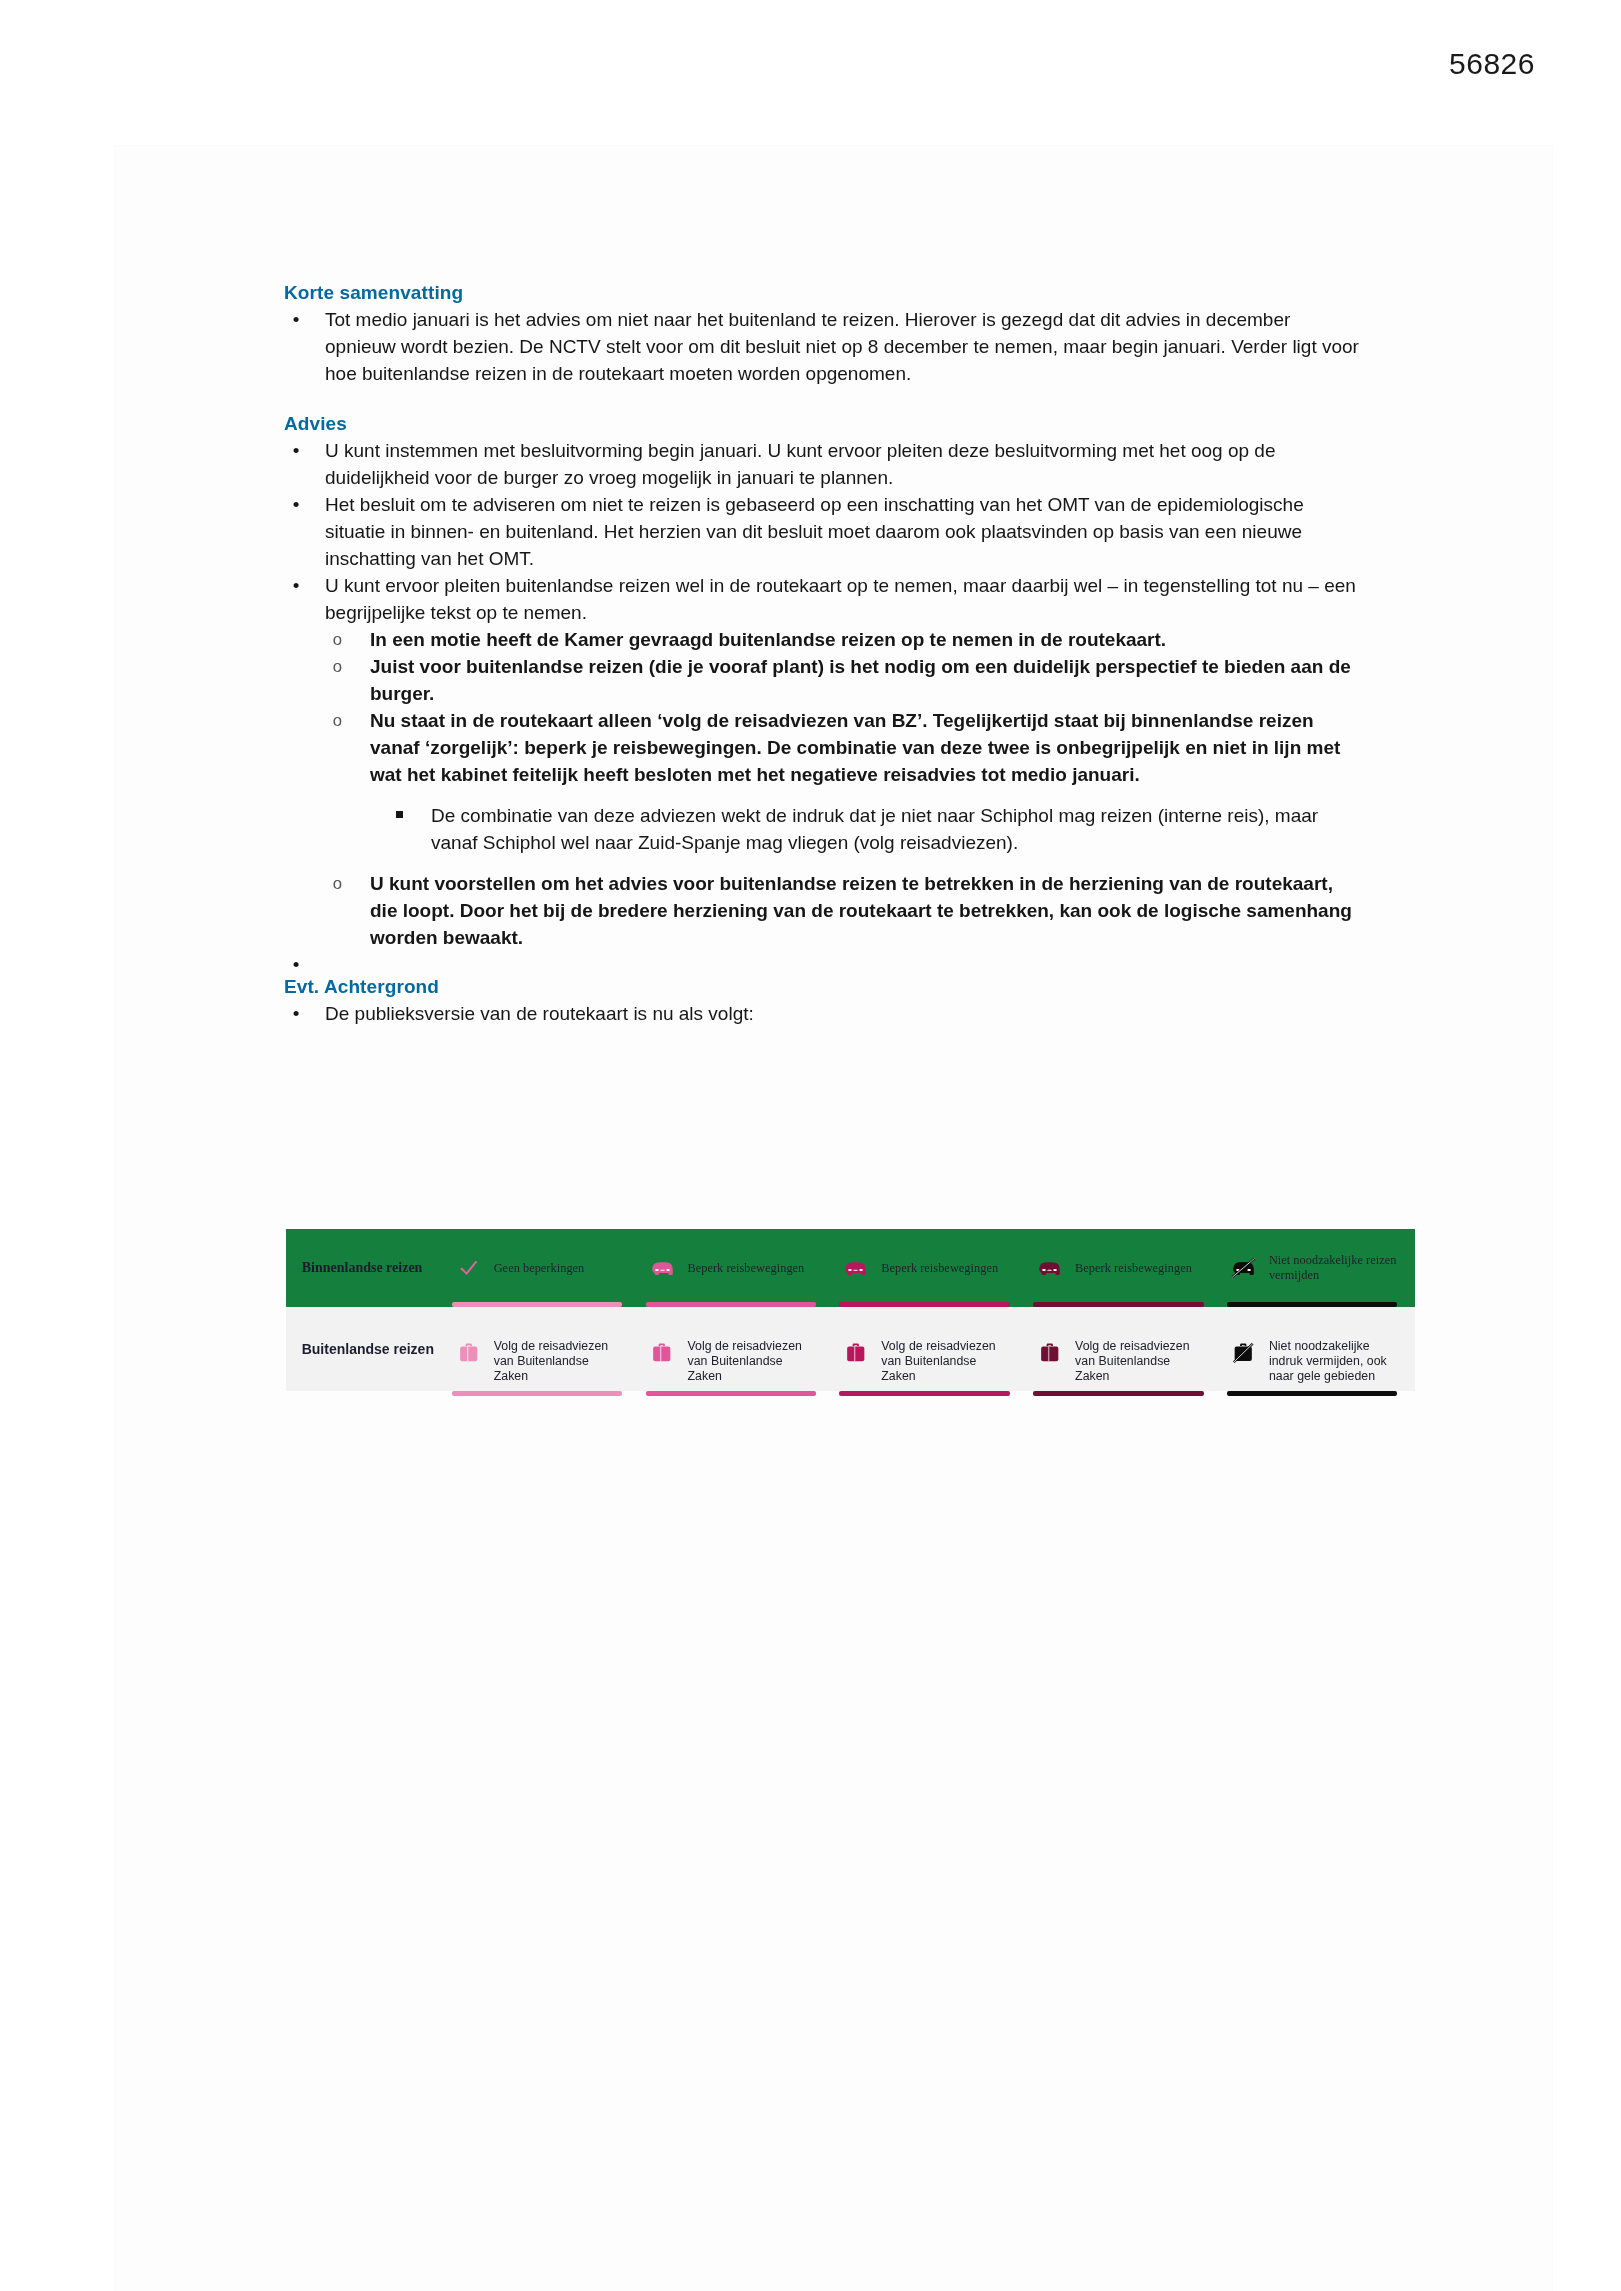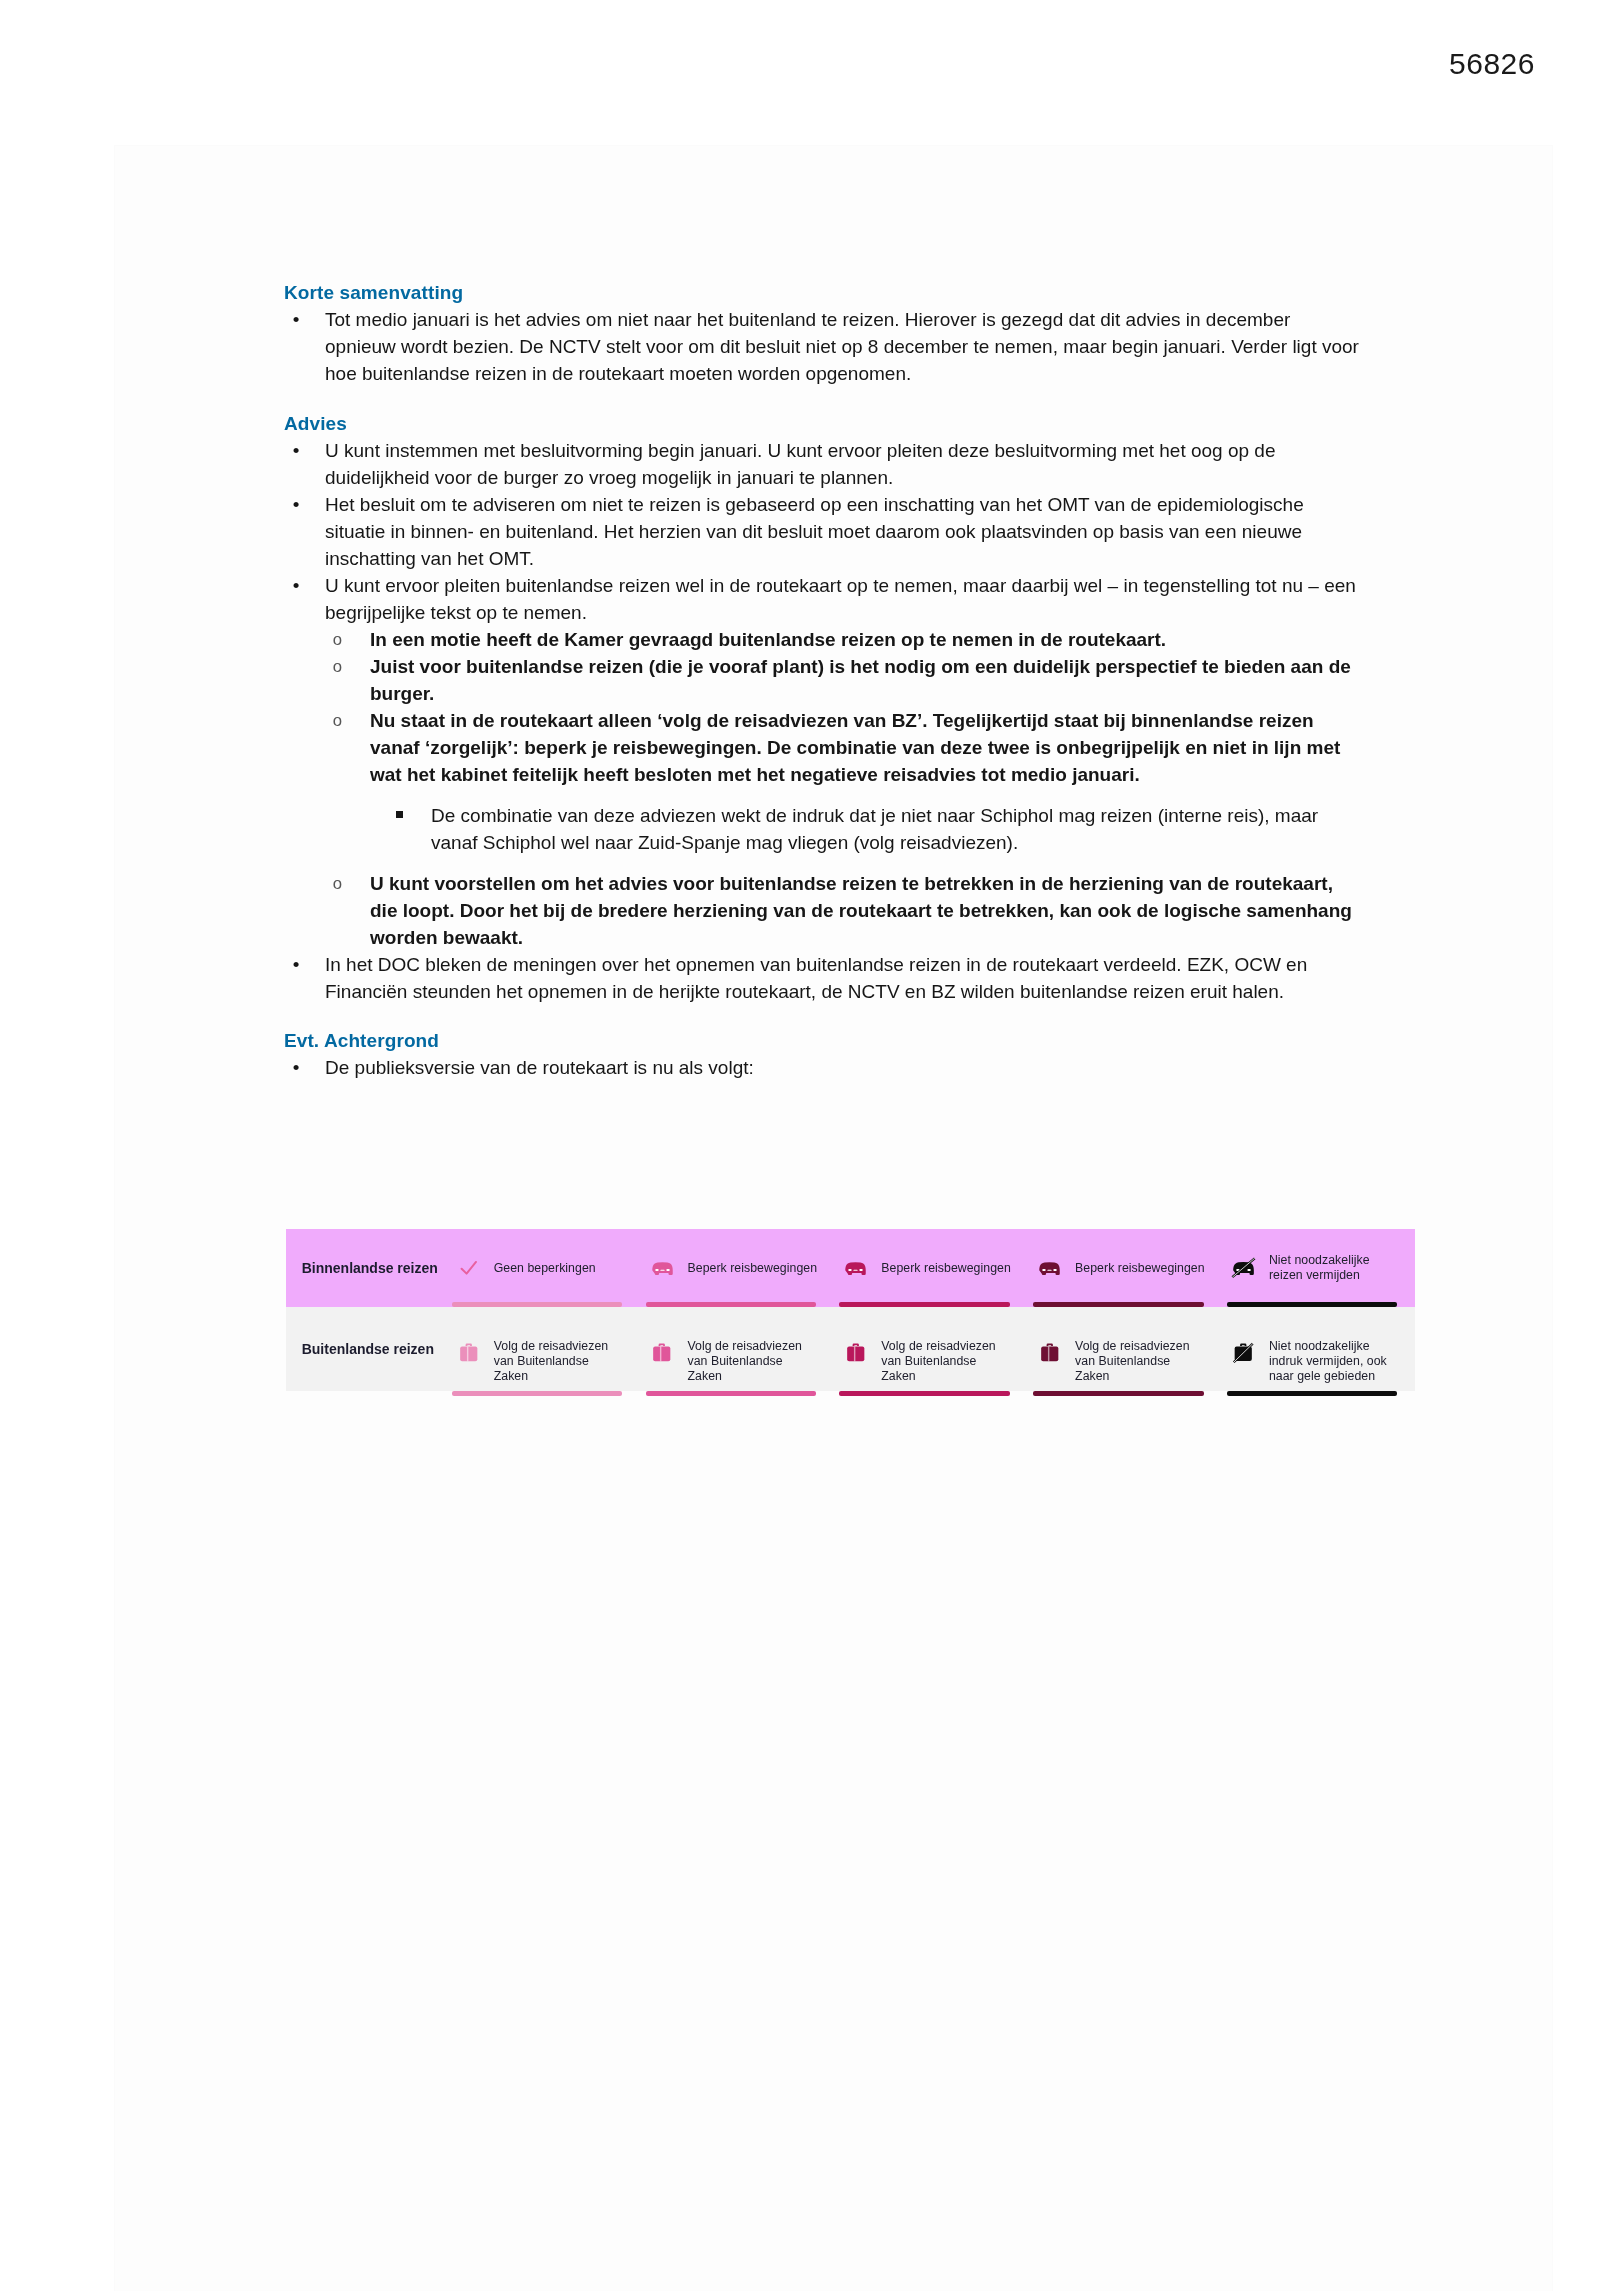--- a/index.html
+++ b/index.html
@@ -127,21 +127,21 @@
     top: 1229px;
     width: 1129px;
     height: 167px;
     font-family: "Liberation Sans", sans-serif;
   }
   .rk-row {
     display: flex;
     width: 100%;
     box-sizing: border-box;
   }
-  .rk-row-top { height: 78px; background: #f0abfc; }
+  .rk-row-top { height: 78px; background: #15803d; font-family: Liberation Serif, serif; }
   .rk-row-bot { height: 84px; background: #f2f2f2; }
 
   .rk-label {
     width: 160px;
     flex: 0 0 160px;
     box-sizing: border-box;
     padding-left: 15.7px;
     display: flex;
     flex-direction: column;
     justify-content: center;
@@ -247,21 +247,20 @@
             </ul>
           </li>
           <li>
             <span class="b-circ">o</span>
             <span>U kunt voorstellen om het advies voor buitenlandse reizen te betrekken in de herziening van de routekaart, die loopt. Door het bij de bredere herziening van de routekaart te betrekken, kan ook de logische samenhang worden bewaakt.</span>
           </li>
         </ul>
       </li>
       <li>
         <span class="b-dot">•</span>
-        <span class="txt">In het DOC bleken de meningen over het opnemen van buitenlandse reizen in de routekaart verdeeld. EZK, OCW en Financiën steunden het opnemen in de herijkte routekaart, de NCTV en BZ wilden buitenlandse reizen eruit halen.</span>
       </li>
     </ul>
 
     <div class="sec-gap"></div>
 
     <h2 class="sec">Evt. Achtergrond</h2>
     <ul class="lvl1">
       <li>
         <span class="b-dot">•</span>
         <span class="txt">De publieksversie van de routekaart is nu als volgt:</span>

